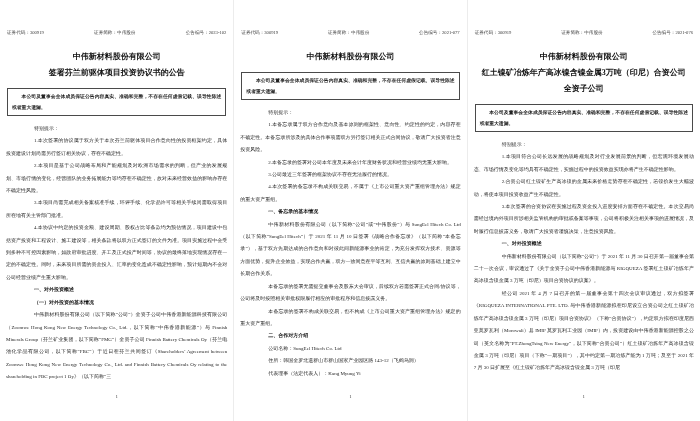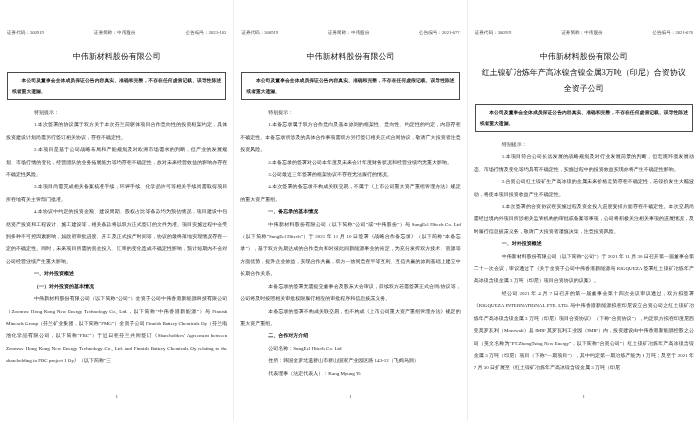--- a/index.html
+++ b/index.html
@@ -13,21 +13,21 @@
     width:233.33px;height:421px;box-sizing:border-box;
     background:#ffffff;position:relative;overflow:hidden;
     padding:30px 6px 0 6px;
   }
   .page + .page{border-left:1px solid #ececec;}
   .hdr{
     display:flex;justify-content:space-between;align-items:baseline;
     font-size:4.6px;line-height:6px;color:#3a3a3a;margin:0 1px 13px 1px;
     white-space:nowrap;
   }
-  .title{text-align:center;font-weight:normal;color:#111;margin-bottom:7px;}
+  .title{text-align:center;font-weight:bold;color:#111;margin-bottom:7px;}
   .title-line{font-size:8px;line-height:16px;white-space:nowrap;}
   .box{
     border:1px solid #4a4a4a;margin:0 1px 7px 1px;padding:2px 4px;
     font-size:4.8px;font-weight:bold;line-height:11px;
     text-indent:2em;text-align:justify;color:#222;
   }
   .b{font-size:5px;line-height:12.4px;text-align:justify;color:#262626;}
   .para{text-indent:28px;}
   .h{font-weight:bold;text-indent:28px;color:#111;text-align:left;}
   .footer{
@@ -41,20 +41,21 @@
 <div class="canvas">
 
   <div class="page">
     <div class="hdr">
       <span>证券代码：300919</span>
       <span>证券简称：中伟股份</span>
       <span>公告编号：2023-102</span>
     </div>
     <div class="title">
       <div class="title-line">中伟新材料股份有限公司</div>
+      <div class="title-line">签署芬兰前驱体项目投资协议书的公告</div>
     </div>
     <div class="box">本公司及董事会全体成员保证公告内容真实、准确和完整，不存在任何虚假记载、误导性陈述或者重大遗漏。</div>
     <div class="b para">特别提示：</div>
     <div class="b para">1.本次签署的协议属于双方关于本次芬兰前驱体项目合作意向性的投资框架约定，具体投资建设计划尚需另行签订相关协议，存在不确定性。</div>
     <div class="b para">2.本项目是基于公司战略布局和产能规划及对欧洲市场需求的判断，但产业的发展规划、市场行情的变化，经营团队的业务拓展能力等均存在不确定性，故对未来经营效益的影响亦存在不确定性风险。</div>
     <div class="b para">3.本项目尚需完成相关备案核准手续，环评手续、化学品许可等相关手续尚需取得项目所在地有关主管部门批准。</div>
     <div class="b para">4.本协议中约定的投资金额、建设周期、股权占比等条款均为预估情况，项目建设中包括资产投资和工程设计、施工建设等，相关条款将以双方正式签订的文件为准。项目实施过程中会受到多种不可控因素影响，如政府审批进度、开工及正式投产时间等，协议的最终落地实现情况存在一定的不确定性。同时，未来项目所需的资金投入、汇率的变化造成不确定性影响，预计短期内不会对公司经营业绩产生重大影响。</div>
     <div class="b h">一、对外投资概述</div>
     <div class="b h">（一）对外投资的基本情况</div>
     <div class="b para">中伟新材料股份有限公司（以下简称“公司”）全资子公司中伟香港新能源科技有限公司（Zoomwe Hong Kong New Energy Technology Co., Ltd.，以下简称“中伟香港新能源”）与 Finnish Minerals Group（芬兰矿业集团，以下简称“FMG”）全资子公司 Finnish Battery Chemicals Oy（芬兰电池化学品有限公司，以下简称“FBC”）于近日在芬兰共同签订《Shareholders’ Agreement between Zoomwe Hong Kong New Energy Technology Co., Ltd. and Finnish Battery Chemicals Oy relating to the shareholding in FBC project 1 Oy》（以下简称“三</div>
@@ -88,21 +89,21 @@
   </div>
 
   <div class="page">
     <div class="hdr">
       <span>证券代码：300919</span>
       <span>证券简称：中伟股份</span>
       <span>公告编号：2021-076</span>
     </div>
     <div class="title">
       <div class="title-line">中伟新材料股份有限公司</div>
-      <div class="title-line">红土镍矿冶炼年产高冰镍含镍金属3万吨（印尼）合资协议</div>
+      <div class="title-line">红土镍矿冶炼年产高冰镍含镍金属3万吨（印尼）合资公司</div>
       <div class="title-line">全资子公司</div>
     </div>
     <div class="box">本公司及董事会全体成员保证公告内容真实、准确和完整，不存在任何虚假记载、误导性陈述或者重大遗漏。</div>
     <div class="b para">特别提示：</div>
     <div class="b para">1.本项目符合公司长远发展的战略规划及对行业发展前景的判断，但宏观环境发展动态、市场行情及变化等均具有不确定性，实施过程中的投资效益实现亦将产生不确定性影响。</div>
     <div class="b para">2.合资公司红土镍矿生产高冰镍的金属未来价格走势存在不确定性，若镍价发生大幅波动，将使本项目投资收益产生不确定性。</div>
     <div class="b para">3.本次签署的合资协议在实施过程及资金投入进度安排方面存在不确定性。本次交易尚需经过境内外项目所涉相关监管机构的审批或备案等事项，公司将积极关注相关事项的进展情况，及时履行信息披露义务，敬请广大投资者谨慎决策，注意投资风险。</div>
     <div class="b h">一、对外投资概述</div>
     <div class="b para">中伟新材料股份有限公司（以下简称“公司”）于 2021 年 11 月 30 日召开第一届董事会第二十一次会议，审议通过了《关于全资子公司中伟香港新能源与 RIGQUEZA 签署红土镍矿冶炼年产高冰镍含镍金属 3 万吨（印尼）项目合资协议的议案》。</div>
     <div class="b para">经公司 2021 年 4 月 7 日召开的第一届董事会第十四次会议审议通过，双方拟签署《RIGQUEZA INTERNATIONAL PTE. LTD. 与中伟香港新能源拟在印尼设立合资公司之红土镍矿冶炼年产高冰镍含镍金属 3 万吨（印尼）项目合资协议》（下称“合资协议”），约定双方拟在印度尼西亚莫罗瓦利（Morowali）县 IMIP 莫罗瓦利工业园（IMIP）内，投资建设由中伟香港新能源控股之公司（英文名称为“PT.ZhongTsing New Energy”，以下简称“合资公司”）红土镍矿冶炼年产高冰镍含镍金属 3 万吨（印尼）项目（下称“一期项目”），其中约定第一期冶炼产能为 1 万吨；及至于 2021 年 7 月 30 日扩展至《红土镍矿冶炼年产高冰镍含镍金属 3 万吨（印尼</div>

